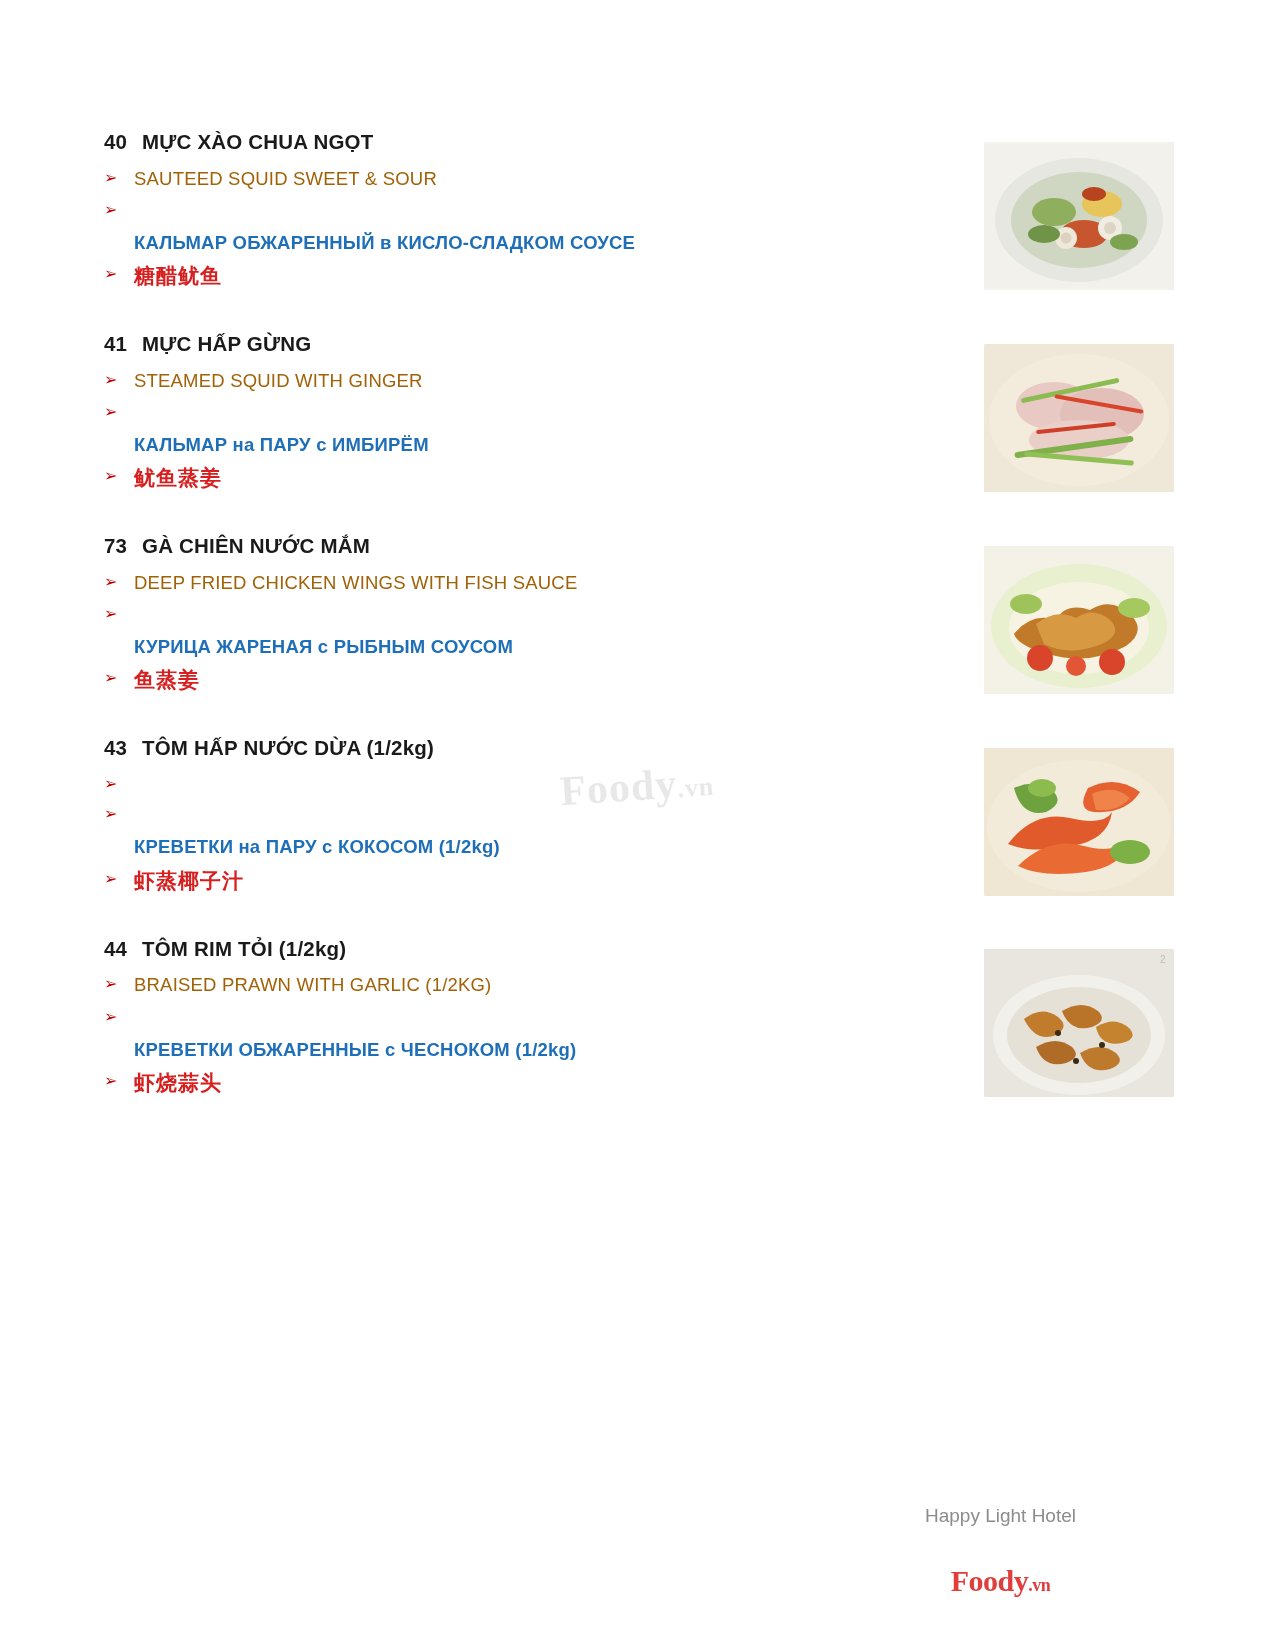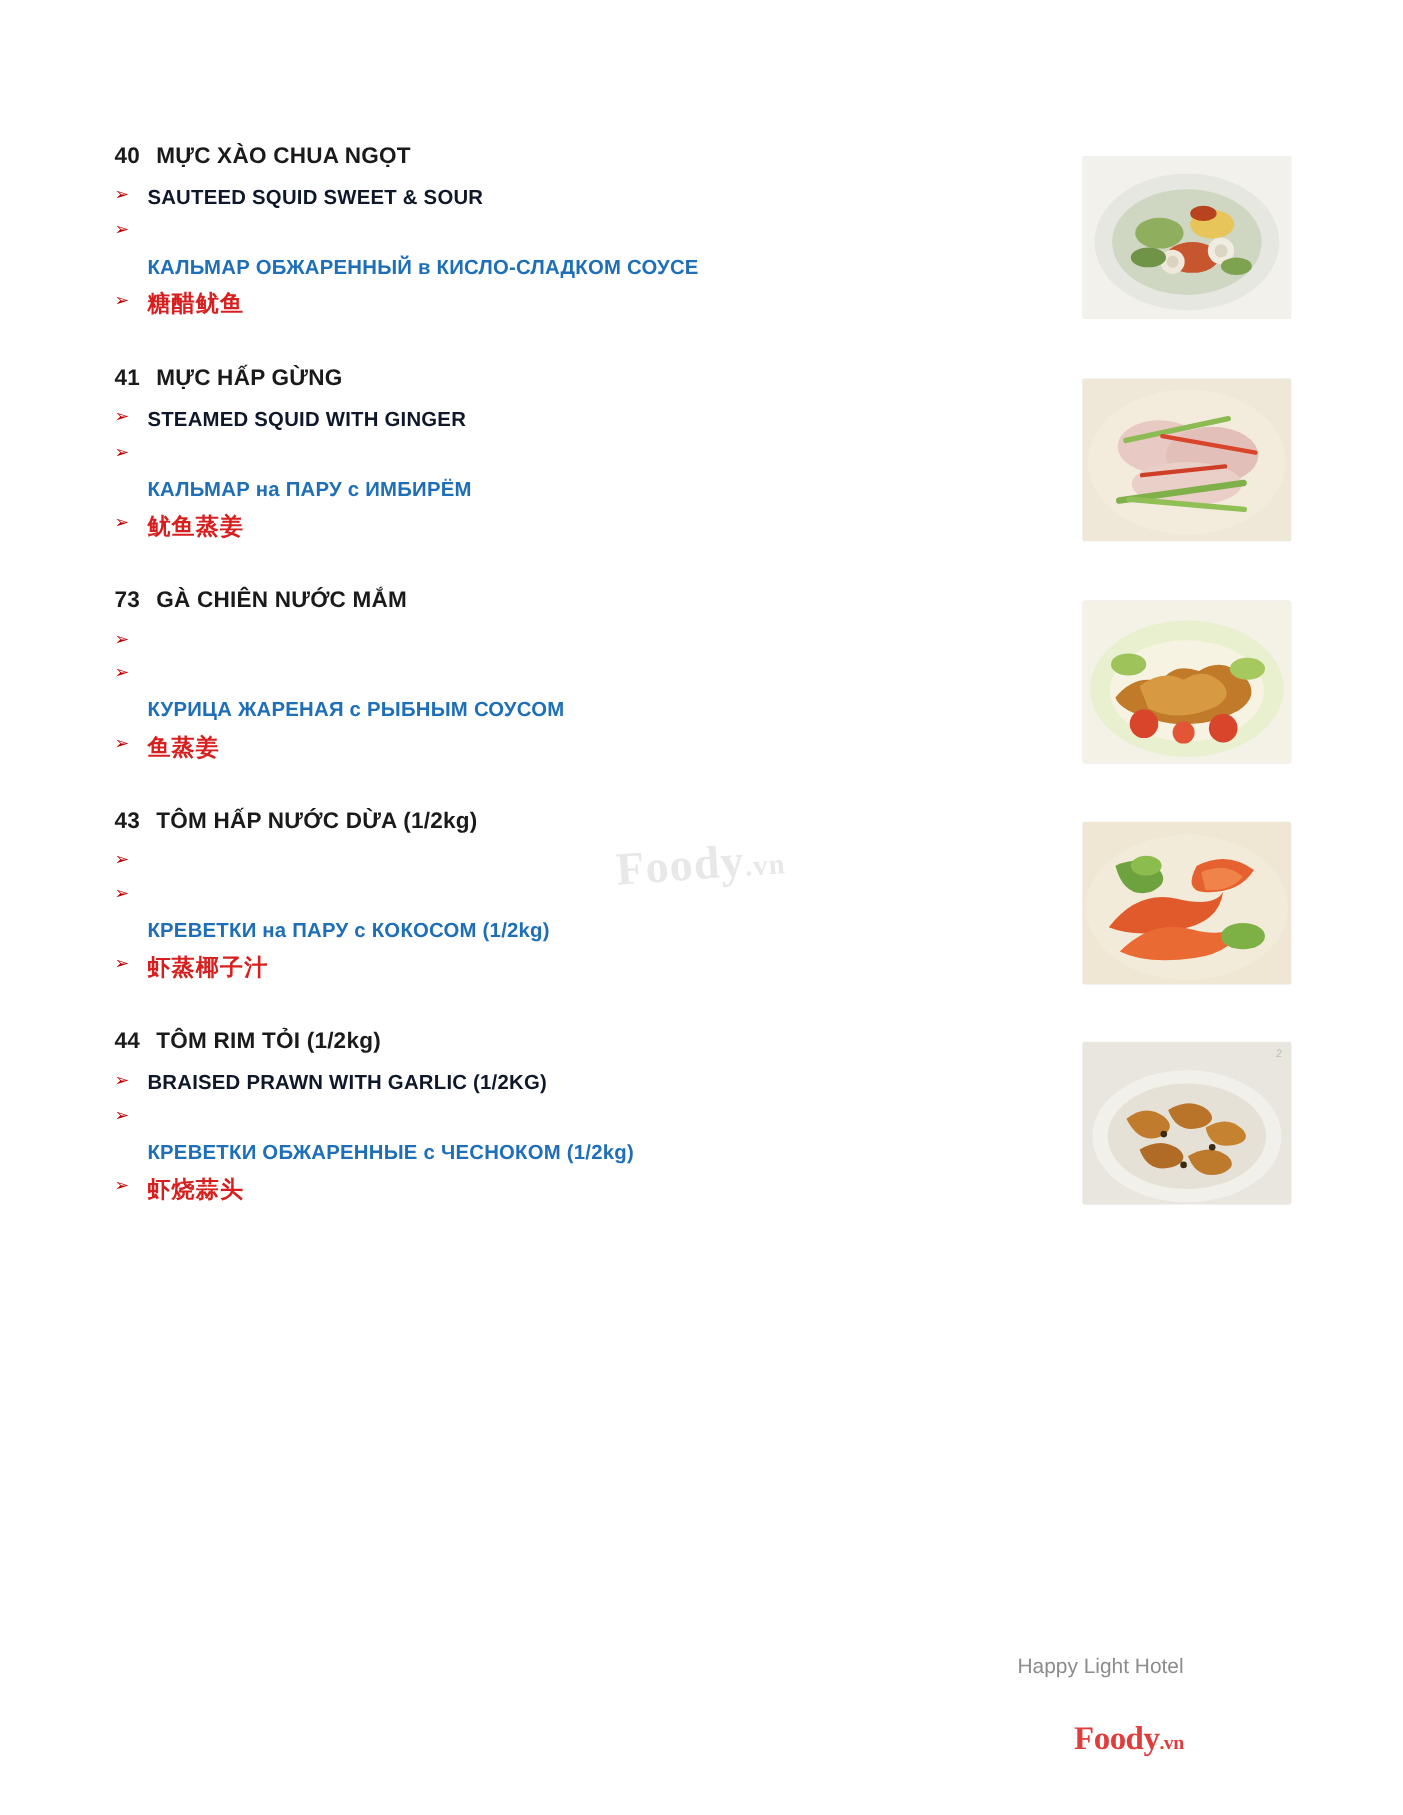--- a/index.html
+++ b/index.html
@@ -73,22 +73,22 @@
   .bullet {
     color: #c00000;
     font-size: 16px;
     width: 30px;
     flex: 0 0 30px;
     line-height: 1.35;
   }
 
   .l-en {
     font-size: 18.5px;
-    font-weight: bold;
-    color: #0f172a;
+    font-weight: normal;
+    color: #a16207;
     letter-spacing: 0.2px;
   }
   .l-ru {
     font-size: 18.5px;
     font-weight: bold;
     color: #1F6FB8;
     letter-spacing: 0.2px;
     margin-top: 32px;
   }
   .l-zh {
@@ -123,21 +123,21 @@
     letter-spacing: 1px;
     transform: rotate(-4deg);
     pointer-events: none;
   }
   .watermark .vn { font-size: 26px; }
 
   .footer {
     position: absolute;
     right: 78px;
     bottom: 52px;
-    text-align: right;
+    text-align: center;
   }
   .footer-hotel {
     font-size: 19px;
     color: #8c8c8c;
     font-family: "Liberation Sans", sans-serif;
     margin-bottom: 6px;
   }
   .footer-logo {
     font-size: 30px;
     font-weight: bold;
@@ -236,20 +236,21 @@
       </div>
     </div>
 
     <div class="menu-item">
       <div class="item-text">
         <div class="item-title">
           <span class="num">73</span><span>GÀ CHIÊN NƯỚC MẮM</span>
         </div>
         <div class="line">
           <span class="bullet">➢</span>
+          <span class="l-en">DEEP FRIED CHICKEN WINGS WITH FISH SAUCE</span>
         </div>
         <div class="line">
           <span class="bullet">➢</span>
           <span class="l-ru">КУРИЦА ЖАРЕНАЯ с РЫБНЫМ СОУСОМ</span>
         </div>
         <div class="line">
           <span class="bullet">➢</span>
           <span class="l-zh">鱼蒸姜</span>
         </div>
       </div>

